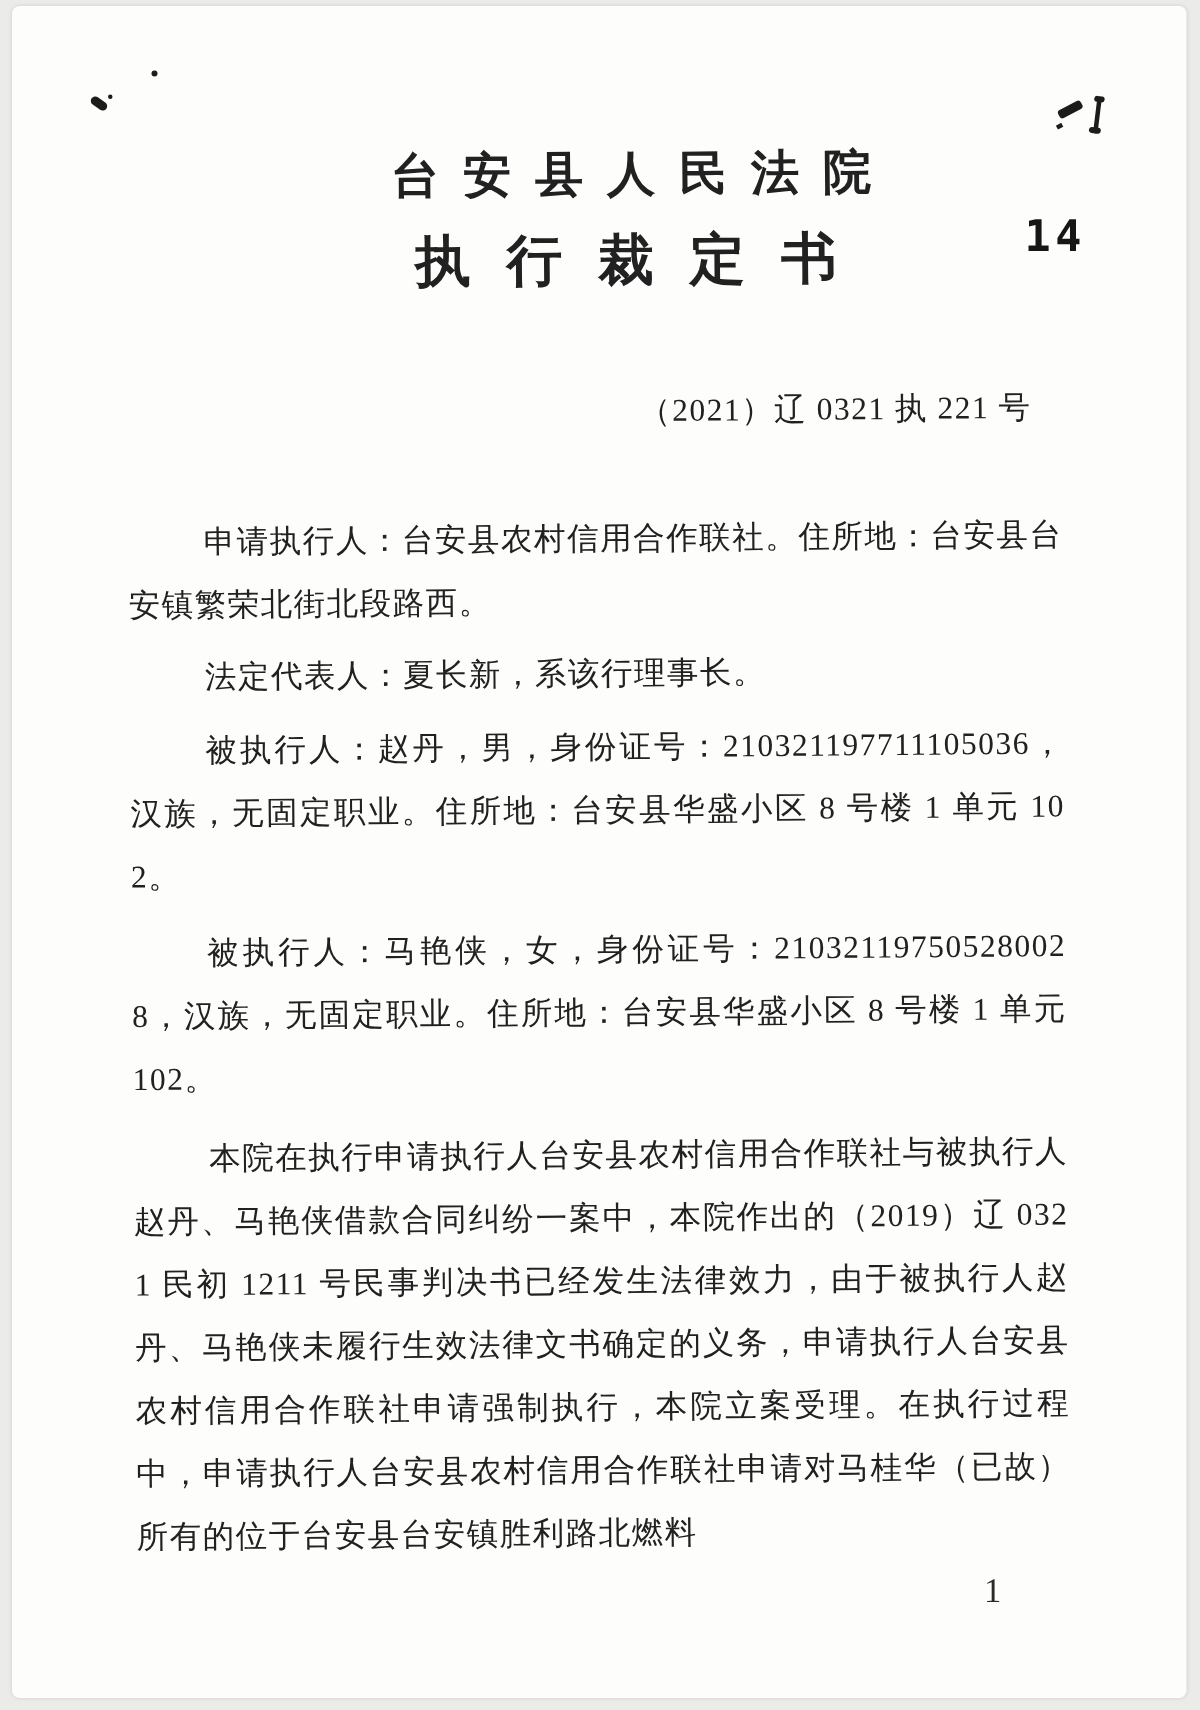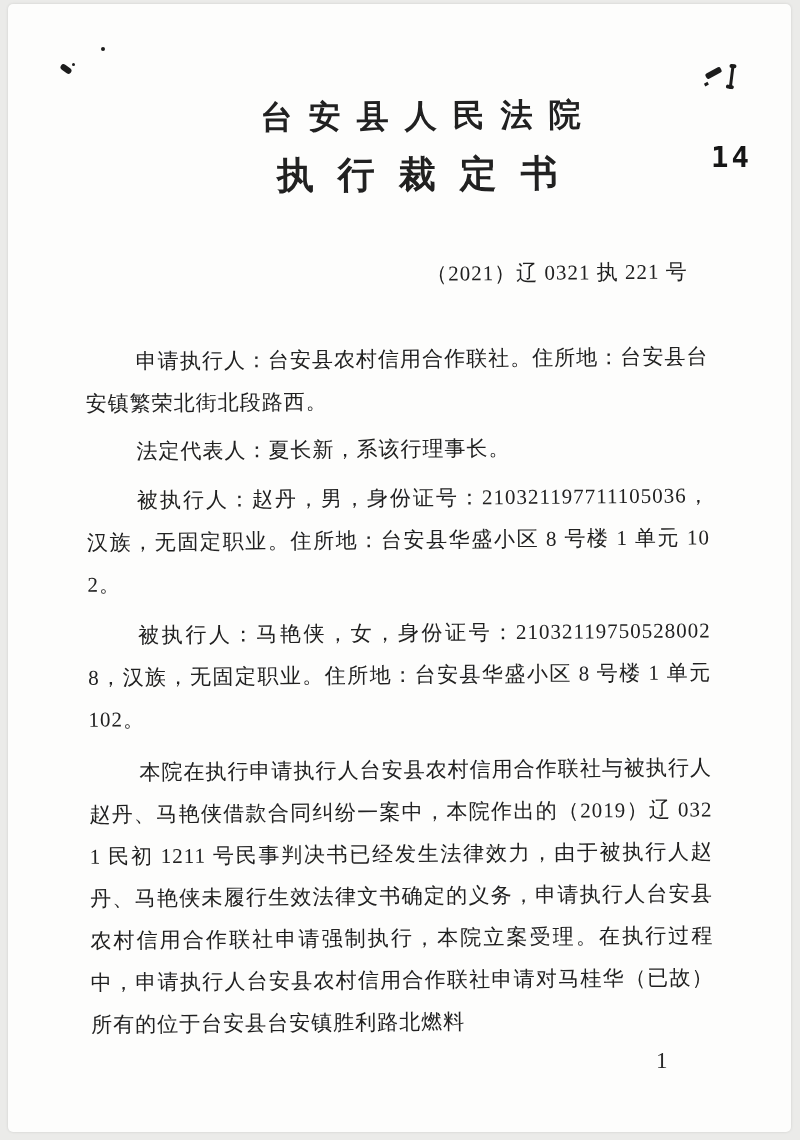--- a/index.html
+++ b/index.html
@@ -66,21 +66,21 @@
     word-break: break-all;
   }
   .body-text p.p-first   { margin-top: 50px; }
   .body-text p.p-legal   { margin-top: 6px; }
   .body-text p.p-resp1   { margin-top: 7px; }
   .body-text p.p-resp2   { margin-top: 9px; }
   .body-text p.p-main    { margin-top: 11px; }
 
   .corner-index {
     position: absolute;
-    left: 703px;
+    left: 675px;
     top: 136px;
     font-family: "DejaVu Sans Mono", monospace;
     font-weight: 700;
     font-size: 29px;
     letter-spacing: 3px;
     color: #161616;
   }
   .footer-page-number {
     position: absolute;
     left: 648px;

